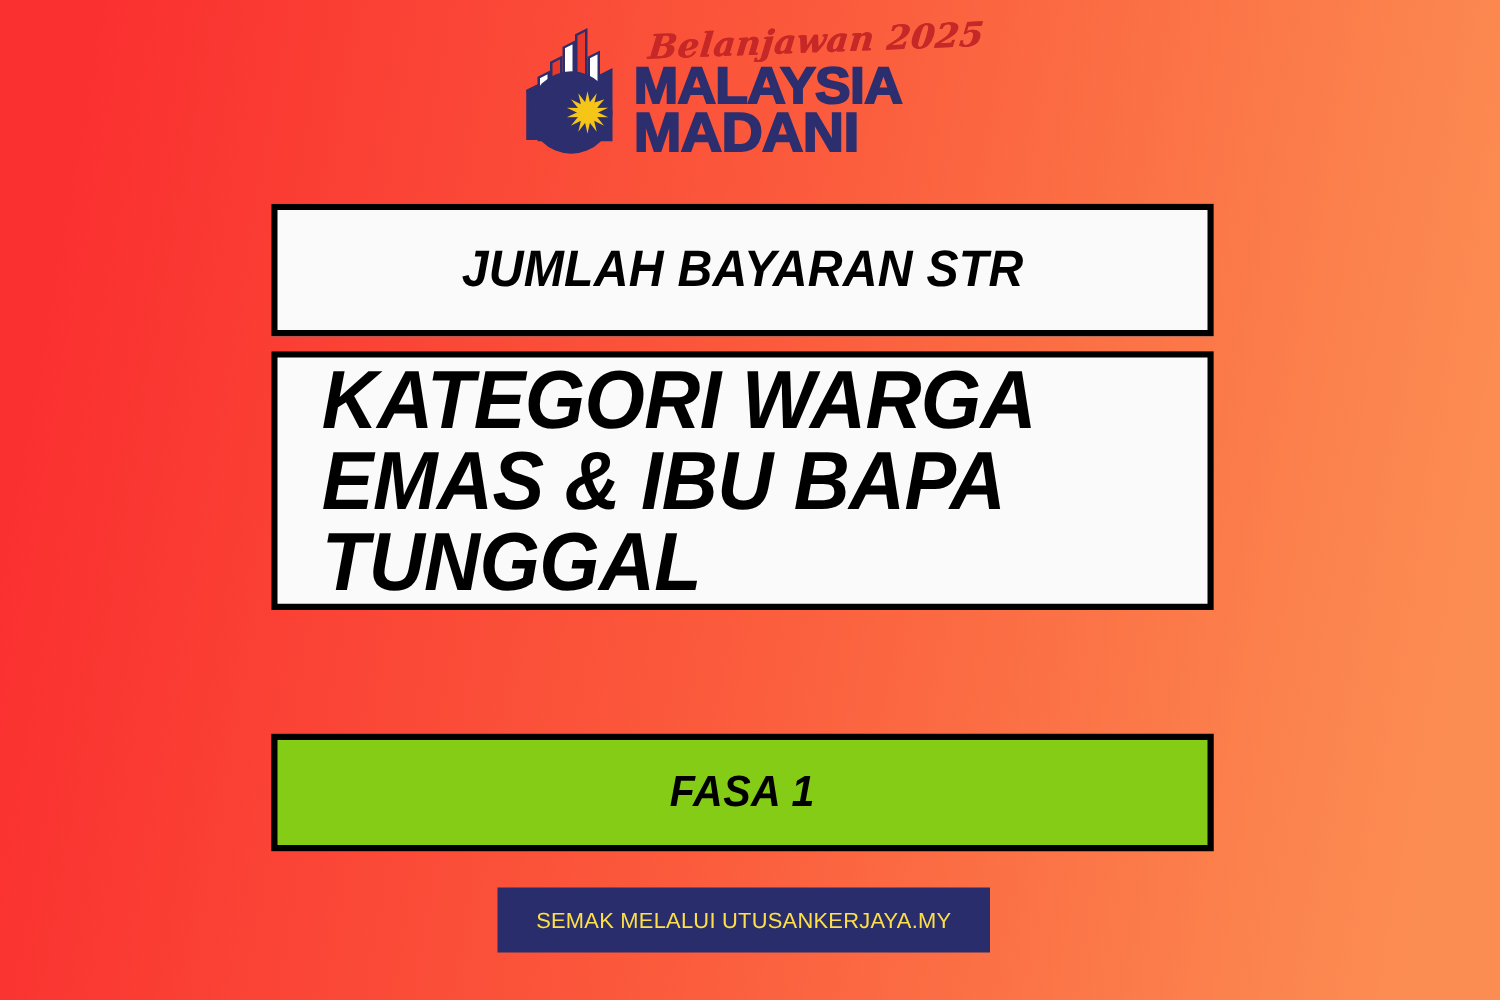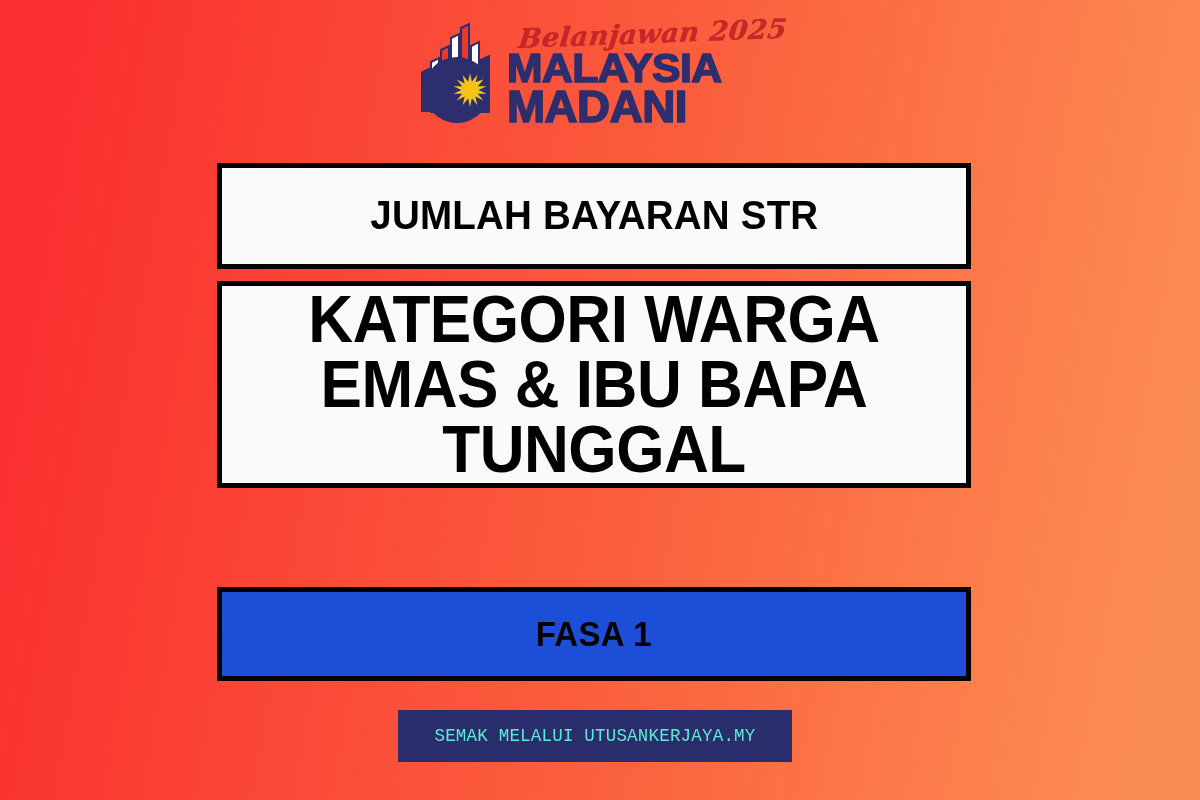--- a/index.html
+++ b/index.html
@@ -65,25 +65,26 @@
 
   
   .panel {
     position: absolute;
     left: 217px;
     width: 754px;
     border: 5px solid #000000;
     display: flex;
     align-items: center;
     justify-content: center;
-    text-align: center;
+    text-align: left;
+    font-style: italic;
   }
   #panel-title   { top: 163px;  height: 106px; background:#fafafa; }
   #panel-main    { top: 281px;  height: 207px; background:#fafafa; }
-  #panel-phase   { top: 587px;  height: 94px;  background:#1d4ed8; }
+  #panel-phase   { top: 587px;  height: 94px;  background:#84cc16; }
 
   .headline {
     font-family: "Liberation Sans", sans-serif;
     font-weight: 700;
     color: #000000;
     transform: scaleX(0.94);
   }
   #title-text {
     font-size: 41px;
     letter-spacing: 0.2px;
@@ -106,22 +107,22 @@
     left: 398px;
     top: 710px;
     width: 394px;
     height: 52px;
     background: #2a2d6b;
     display: flex;
     align-items: center;
     justify-content: center;
   }
   #cta-text {
-    color: #5eead4;
-    font-family: Liberation Mono, monospace;
+    color: #fde047;
+    font-family: Liberation Sans, sans-serif;
     font-weight: 400;
     font-size: 17.5px;
     letter-spacing: 0.2px;
     white-space: nowrap;
   }
 </style>
 </head>
 <body>
 
 <div id="logo-block">

